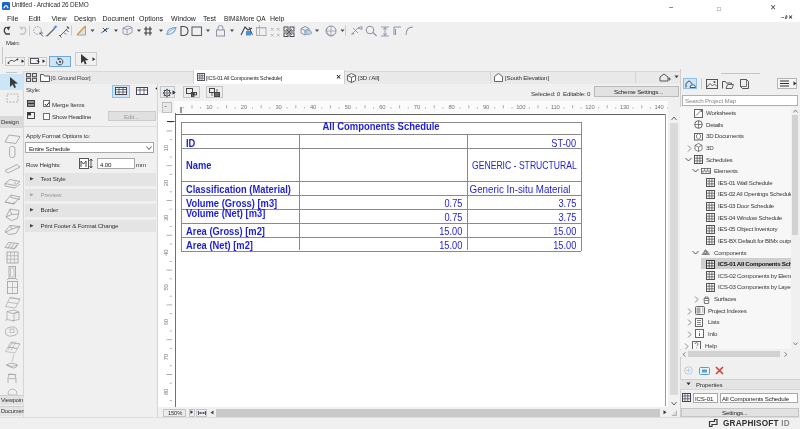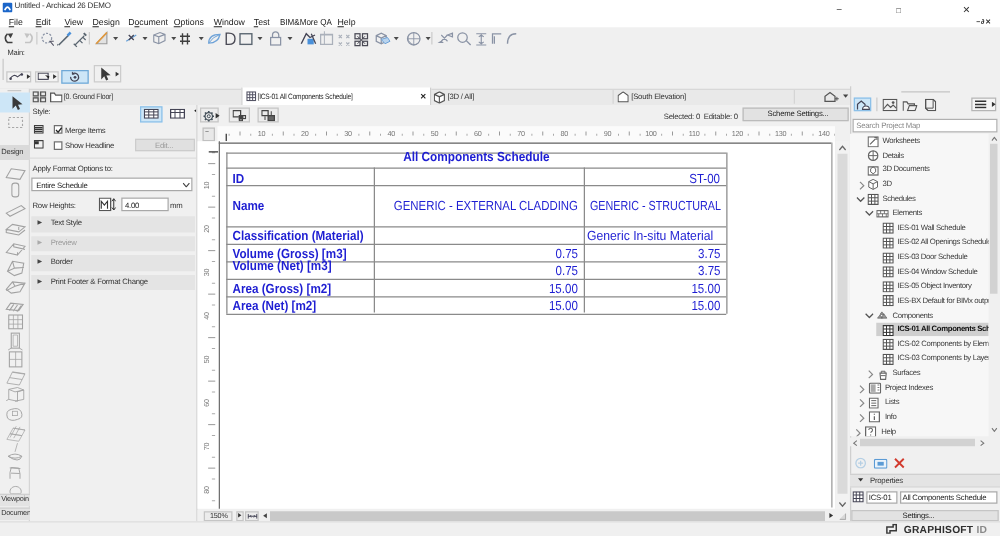--- a/index.html
+++ b/index.html
@@ -487,23 +487,20 @@
  <div class="vl" style="left:0;top:0;height:129px;"></div>
       <div class="vl" style="left:117.5px;"></div>
       <div class="vl" style="left:285.5px;"></div>
       <div class="vl" style="left:399.5px;top:0;height:129px;"></div>
  <div class="cell" style="left:0;top:-0.2px;width:400px;text-align:center;font-weight:bold;"><span style="transform:scaleX(0.9);transform-origin:50% 0;">All Components Schedule</span></div>
  <div class="cell lab" style="top:16.1px;"><span>ID</span></div>
  <div class="cell num" style="top:16.1px;left:286px;width:109.5px;">
         <span>ST-00</span>
       </div>
  <div class="cell lab" style="top:38.1px;"><span>Name</span></div>
- <div class="cell ctr" style="top:38.1px;left:118px;width:163.5px;">
-        <span>GENERIC - EXTERNAL CLADDING</span>
-      </div>
  <div class="cell ctr" style="top:38.1px;left:286px;width:109.5px;">
         <span style="transform:scaleX(0.82);">GENERIC - STRUCTURAL</span>
       </div>
  <div class="cell lab" style="top:62.6px;"><span>Classification (Material)</span></div>
  <div class="cell ctr" style="top:62.6px;left:286px;width:104px;">
         <span style="transform:scaleX(0.93);">Generic In-situ Material</span>
       </div>
  <div class="cell lab" style="top:76.4px;"><span>Volume (Gross) [m3]</span></div>
  <div class="cell num" style="top:76.4px;left:118px;width:163.5px;">
         <span>0.75</span>

